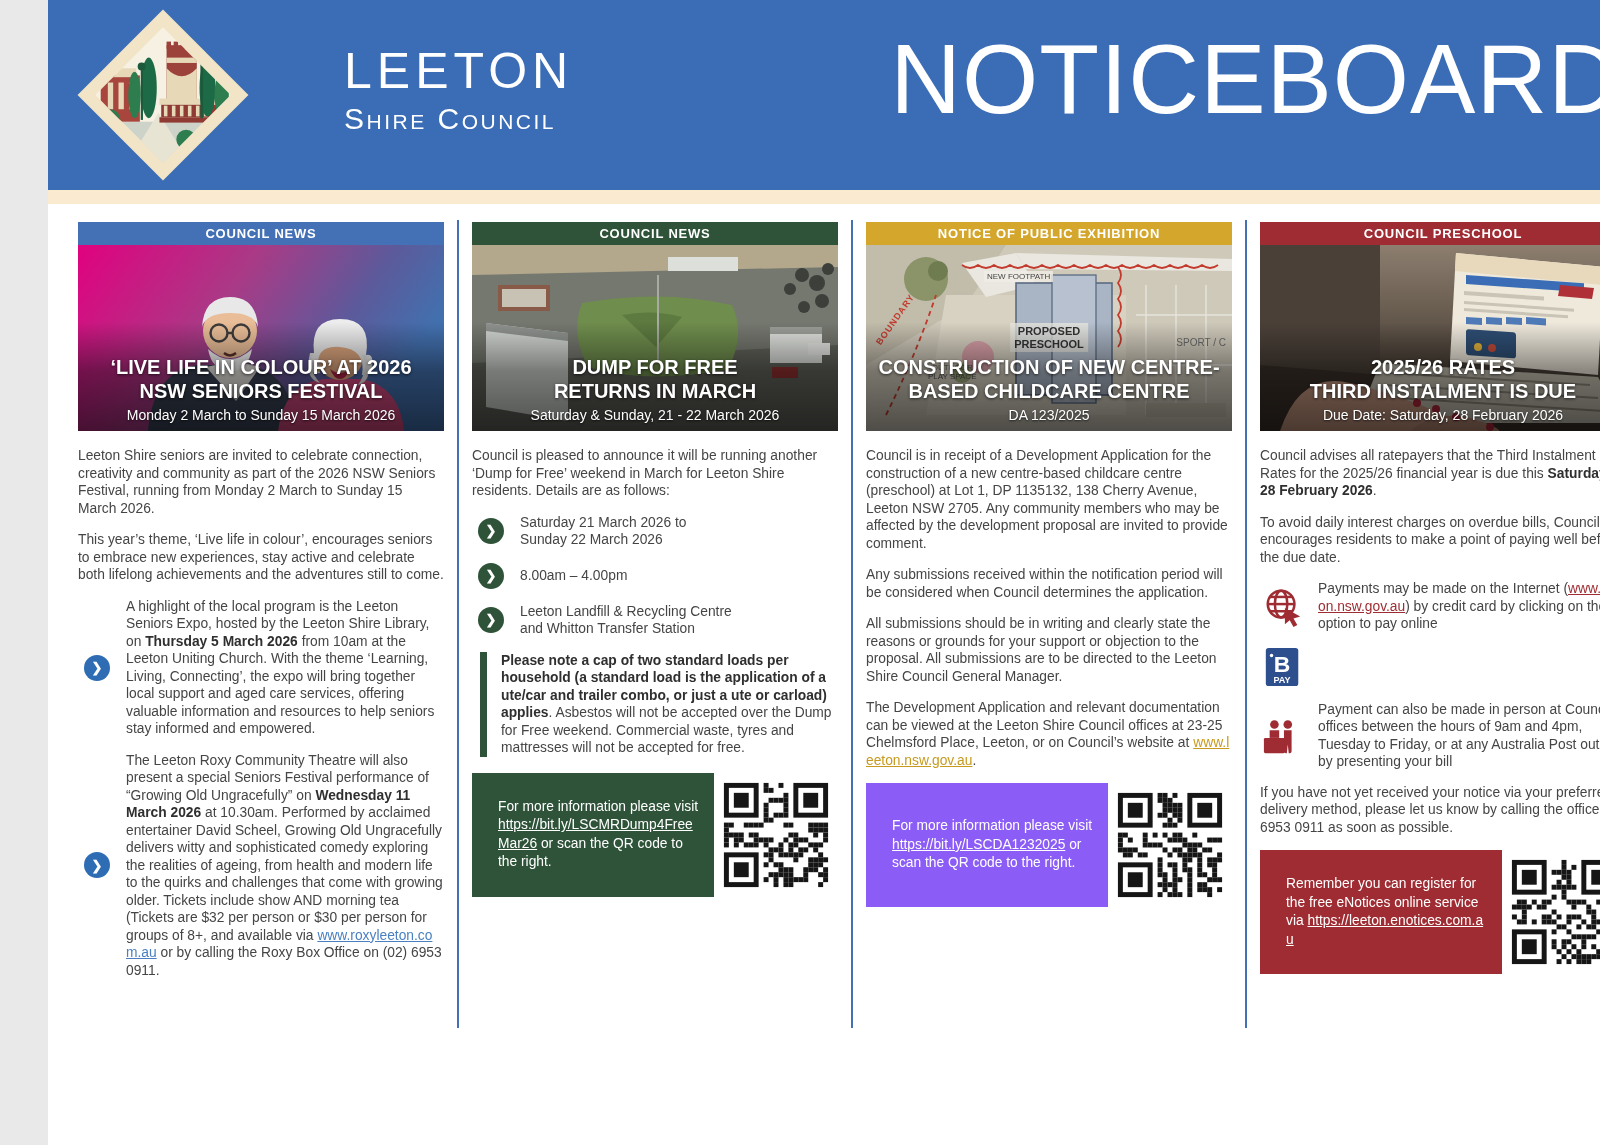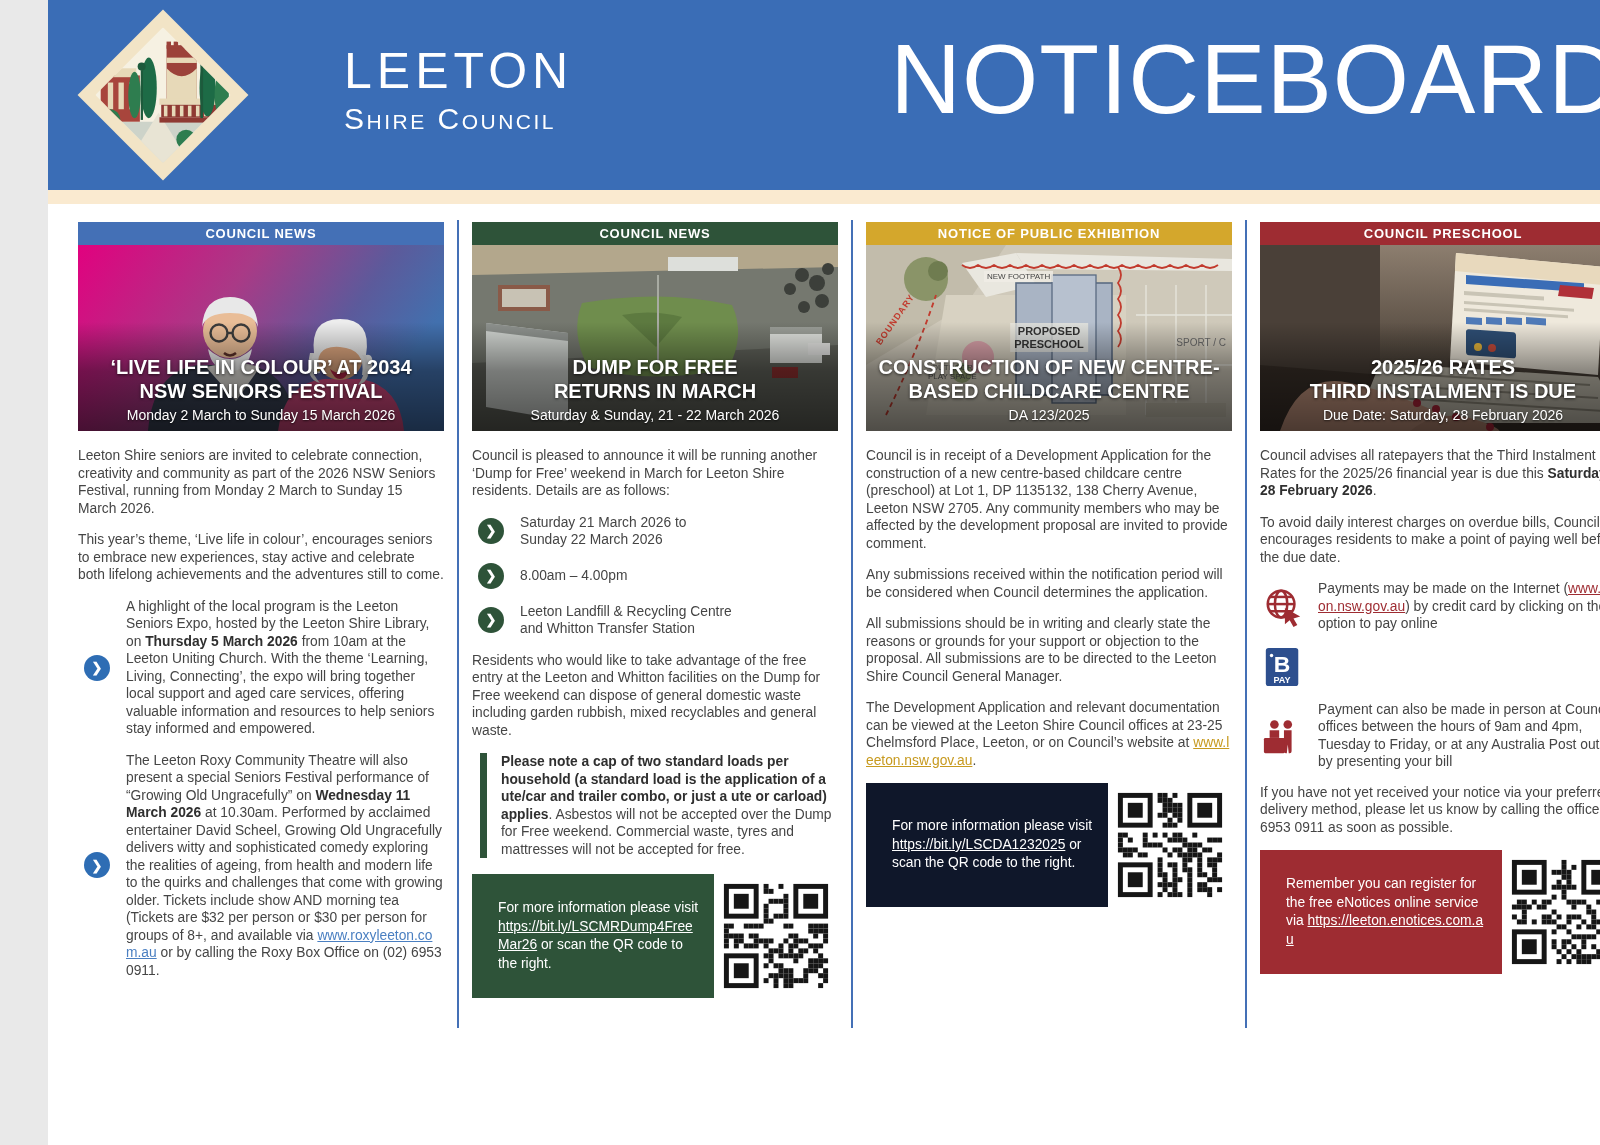--- a/index.html
+++ b/index.html
@@ -161,21 +161,21 @@
 
             <path d="M200,186 q6,-48 46,-52 l38,0 q38,8 42,52 z" fill="#d5497f"></path>
             <circle cx="262" cy="112" r="23" fill="#dca57e"></circle>
             <path d="M236,108 q-4,-34 26,-34 q32,0 26,36 q8,-2 6,12 q-2,10 -10,8 q4,-26 -22,-28 q-28,-2 -20,26 q-10,2 -10,-8 q0,-12 4,-12" fill="#ededed"></path>
             <path d="M232,108 q-6,26 10,30 q-14,-16 -6,-30 z" fill="#e4e4e4"></path>
             <path d="M288,110 q8,26 -8,30 q12,-18 4,-30 z" fill="#e4e4e4"></path>
             <path d="M252,124 q10,8 20,0 q-4,10 -10,10 q-6,0 -10,-10" fill="#b02545"></path>
             <circle cx="240" cy="124" r="2.5" fill="#e8c25a"></circle>
           </svg>
           <div class="overlay">
-            <div class="ttl">‘LIVE LIFE IN COLOUR’ AT 2034</div>
+            <div class="ttl">‘LIVE LIFE IN COLOUR’ AT 2026</div>
             <div class="ttl">NSW SENIORS FESTIVAL</div>
             <div class="sub">Monday 2 March to Sunday 15 March 2026</div>
           </div>
         </div>
         <div class="col-body">
             <p class="para"><span>Leeton Shire seniors are invited to celebrate connection, creativity and community as part of the 2026 NSW Seniors Festival, running from Monday 2 March to Sunday 15 March 2026.</span></p>
             <p class="para"><span>This year’s theme, ‘Live life in colour’, encourages seniors to embrace new experiences, stay active and celebrate both lifelong achievements and the adventures still to come.</span></p>
             <div class="bullet-row">
               <span class="arrow">❯</span>
               <div class="bullet-text"><span>A highlight of the local program is the Leeton Seniors Expo, hosted by the Leeton Shire Library, on </span><b>Thursday 5 March 2026</b><span> from 10am at the Leeton Uniting Church. With the theme ‘Learning, Living, Connecting’, the expo will bring together local support and aged care services, offering valuable information and resources to help seniors stay informed and empowered.</span></div>
@@ -231,21 +231,20 @@
               <div class="bullet-text"><span>Saturday 21 March 2026 to</span><br><span>Sunday 22 March 2026</span></div>
             </div>
             <div class="bullet-row">
               <span class="arrow">❯</span>
               <div class="bullet-text"><span>8.00am – 4.00pm</span></div>
             </div>
             <div class="bullet-row">
               <span class="arrow">❯</span>
               <div class="bullet-text"><span>Leeton Landfill &amp; Recycling Centre</span><br><span>and Whitton Transfer Station</span></div>
             </div>
-            <p class="para"><span>Residents who would like to take advantage of the free entry at the Leeton and Whitton facilities on the Dump for Free weekend can dispose of general domestic waste including garden rubbish, mixed recyclables and general waste.</span></p>
             <div class="note"><b>Please note a cap of two standard loads per household (a standard load is the application of a ute/car and trailer combo, or just a ute or carload) applies</b><span>. Asbestos will not be accepted over the Dump for Free weekend. Commercial waste, tyres and mattresses will not be accepted for free.</span></div>
             <div class="infobox-row">
               <div class="infobox" style="background: rgb(46, 83, 57);">
                 <div><span>For more information please visit </span><a href="#">https://bit.ly/LSCMRDump4FreeMar26</a><span> or scan the QR code to the right.</span></div>
               </div>
               <svg class="qr" viewBox="0 0 25 25">
                 <rect x="0" y="0" width="25" height="25" fill="#fff"></rect>
                 <rect x="10" y="2" width="1" height="1" fill="#161616"></rect>
                 <rect x="13" y="2" width="1" height="1" fill="#161616"></rect>
                 <rect x="10" y="3" width="1" height="1" fill="#161616"></rect>
@@ -423,21 +422,21 @@
             <div class="ttl">BASED CHILDCARE CENTRE</div>
             <div class="sub">DA 123/2025</div>
           </div>
         </div>
         <div class="col-body">
             <p class="para"><span>Council is in receipt of a Development Application for the construction of a new centre-based childcare centre (preschool) at Lot 1, DP 1135132, 138 Cherry Avenue, Leeton NSW 2705. Any community members who may be affected by the development proposal are invited to provide comment.</span></p>
             <p class="para"><span>Any submissions received within the notification period will be considered when Council determines the application.</span></p>
             <p class="para"><span>All submissions should be in writing and clearly state the reasons or grounds for your support or objection to the proposal. All submissions are to be directed to the Leeton Shire Council General Manager.</span></p>
             <p class="para"><span>The Development Application and relevant documentation can be viewed at the Leeton Shire Council offices at 23-25 Chelmsford Place, Leeton, or on Council’s website at </span><a href="#">www.leeton.nsw.gov.au</a><span>.</span></p>
             <div class="infobox-row">
-              <div class="infobox" style="background: #0f172a;">
+              <div class="infobox" style="background: #8b5cf6;">
                 <div><span>For more information please visit </span><a href="#">https://bit.ly/LSCDA1232025</a><span> or scan the QR code to the right.</span></div>
               </div>
               <svg class="qr" viewBox="0 0 25 25">
                 <rect x="0" y="0" width="25" height="25" fill="#fff"></rect>
                 <rect x="10" y="2" width="1" height="1" fill="#161616"></rect>
                 <rect x="11" y="2" width="1" height="1" fill="#161616"></rect>
                 <rect x="13" y="2" width="1" height="1" fill="#161616"></rect>
                 <rect x="10" y="3" width="1" height="1" fill="#161616"></rect>
                 <rect x="11" y="3" width="1" height="1" fill="#161616"></rect>
                 <rect x="12" y="3" width="1" height="1" fill="#161616"></rect>

